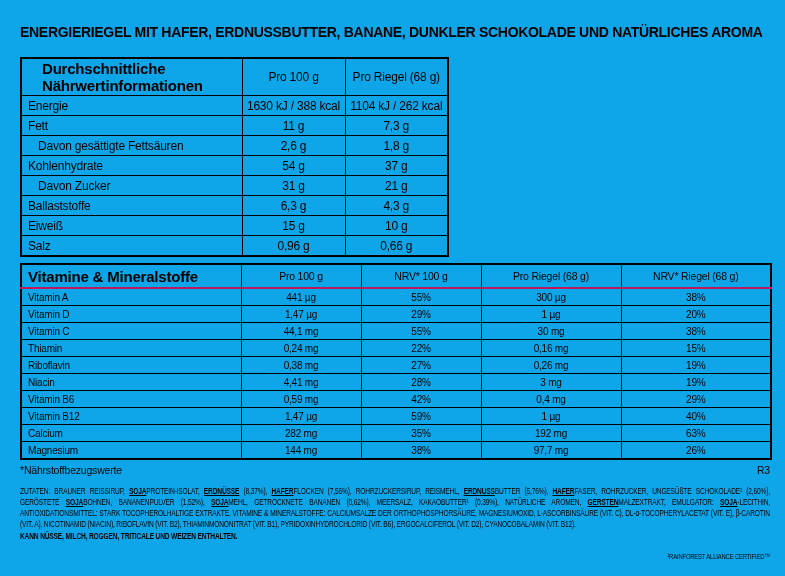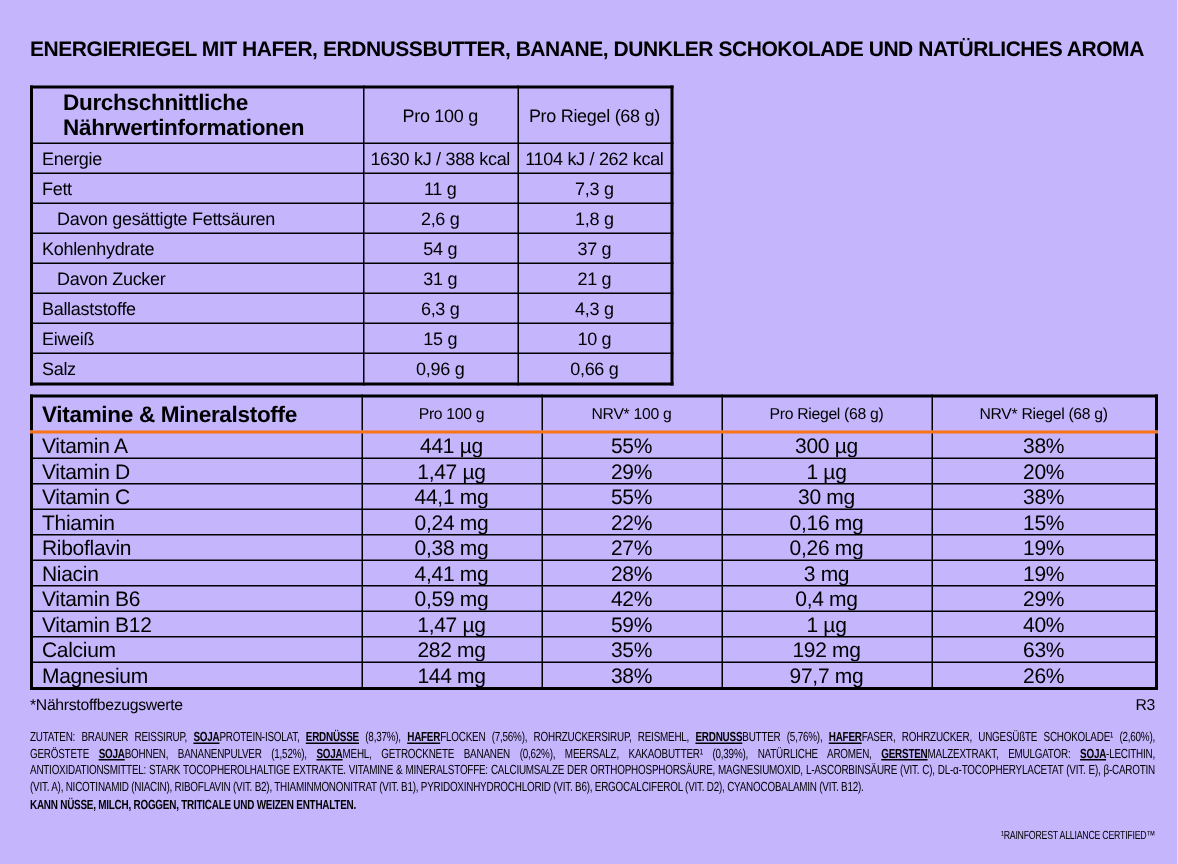--- a/index.html
+++ b/index.html
@@ -1,19 +1,19 @@
 <!DOCTYPE html>
 <html><head>
 <meta charset="utf-8">
 <style>
   html,body{margin:0;padding:0;background:#ffffff;}
   .page{
     position:relative;
     width:785px;height:576px;
-    background:#c4b5fd;color:#000;
+    background:#0ea5e9;color:#000;
     font-family:"Liberation Sans", sans-serif;
     letter-spacing:-0.2px;
     box-sizing:border-box;
     padding:24px 15px 0 20px;
     overflow:hidden;
   }
   .title{
     font-weight:bold;
     font-size:14px;
     letter-spacing:-0.3px;
@@ -32,23 +32,23 @@
     font-size:15px;font-weight:bold;text-align:left;
     line-height:1.15;white-space:normal;padding-left:20px;
   }
   .t1 td{height:19px;font-size:12px;}
   .t2{width:750px;margin-top:6px;}
   .t2 col.c-label{width:220px;}
   .t2 col.c-v1{width:120px;}
   .t2 col.c-v2{width:120px;}
   .t2 col.c-v3{width:140px;}
   .t2 col.c-v4{width:150px;}
-  .t2 th{height:22px;font-size:10.5px;font-weight:normal;text-align:center;border-bottom:2px solid #f97316;}
+  .t2 th{height:22px;font-size:10.5px;font-weight:normal;text-align:center;border-bottom:2px solid #be185d;}
   .t2 th.big{font-size:15px;font-weight:bold;text-align:left;padding-left:6px;}
-  .t2 td{height:16px;font-size:14px;}
+  .t2 td{height:16px;font-size:10px;}
   td.lbl{text-align:left;padding-left:6px;}
   td.lbl.indent{padding-left:16px;}
   td.val{text-align:center;margin-left:18px;}
   .footrow{
     width:750px;display:flex;justify-content:space-between;
     font-size:10.5px;margin-top:4px;
   }
   .smallblock{
     width:1000px;
     transform:scaleX(0.75);

